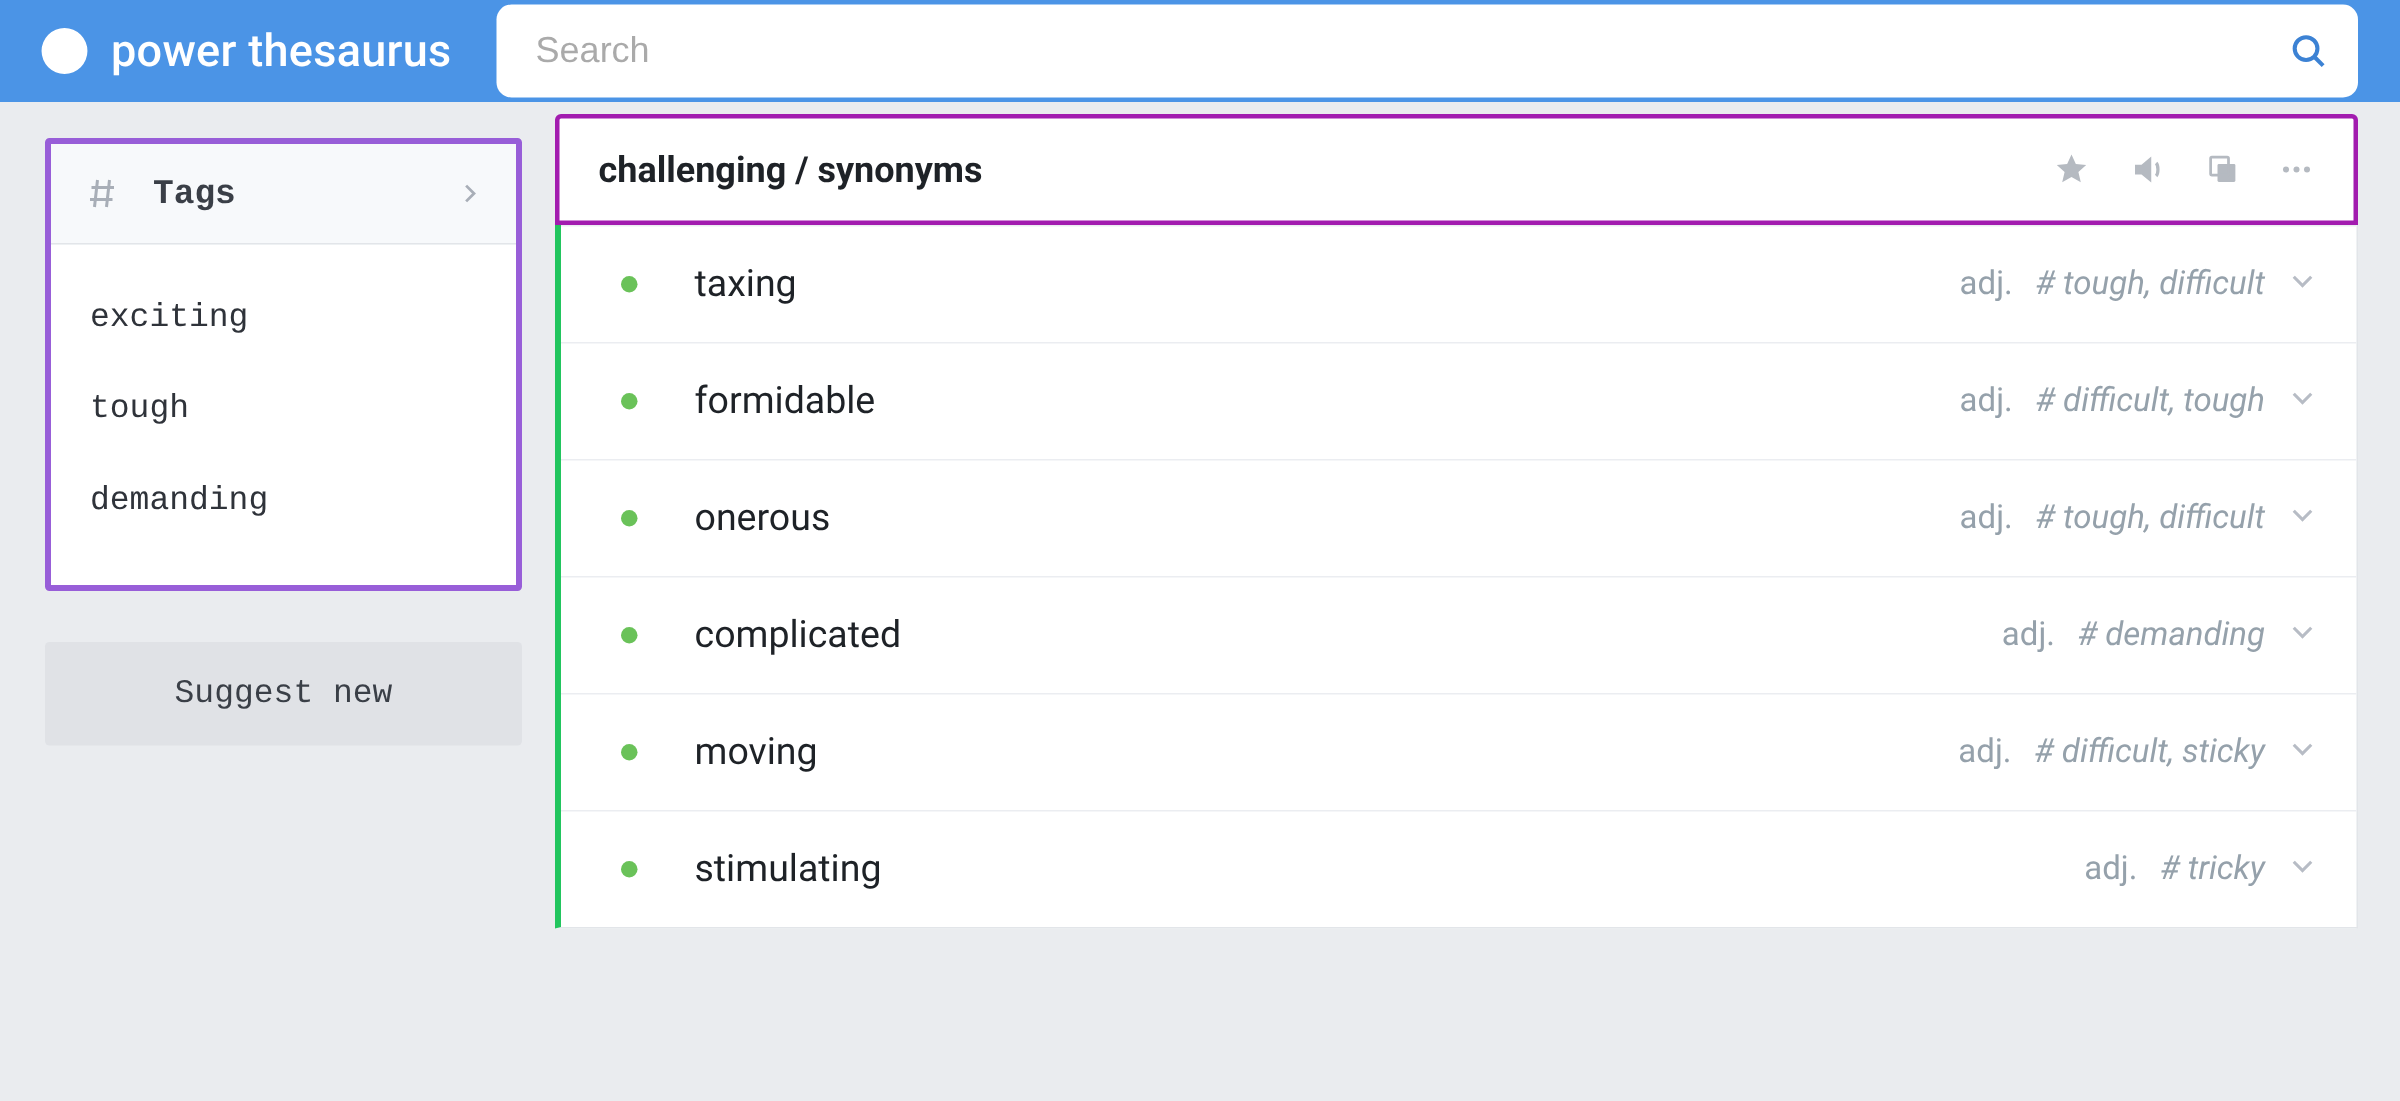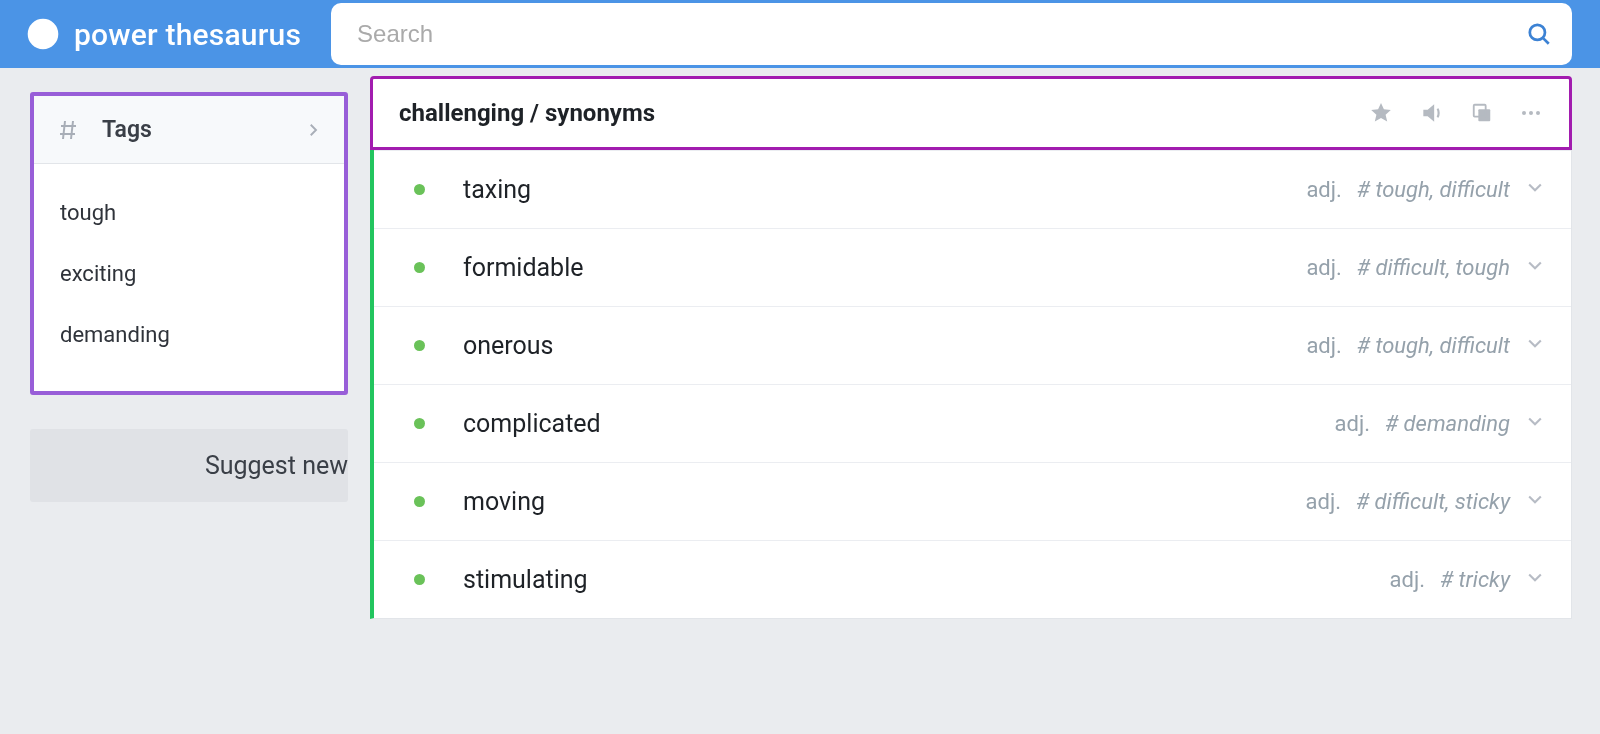--- a/index.html
+++ b/index.html
@@ -60,20 +60,21 @@
       display: flex;
       gap: 22px;
       padding: 0;
     }
     .sidebar {
       width: 348px;
       padding: 0 0 0 30px;
       display: flex;
       flex-direction: column;
       gap: 30px;
+      font-family: Liberation Mono, monospace;
     }
     .tags-card {
       margin-top: 24px;
       border: 4px solid #985ed8;
       border-radius: 3px;
       background: #fff;
       overflow: hidden;
     }
     .tags-head {
       display: flex;
@@ -87,23 +88,23 @@
     .chevron { color: #a8aeb7; }
     .tags-list { padding: 18px 0 26px; }
     .tag-item {
       padding: 18px 26px;
       font-size: 22px;
       color: #2f333a;
       cursor: pointer;
     }
     .suggest-btn {
       background: #e0e2e6;
-      text-align: right;
+      text-align: center;
       padding: 22px 0;
-      font-size: 25px;
+      font-size: 22px;
       color: #3a3f47;
       border-radius: 3px;
       cursor: pointer;
       margin-top: 4px;
     }
     
     .main {
       flex: 1;
       padding-right: 28px;
       padding-top: 8px;
@@ -202,22 +203,22 @@
           </svg>
         </span>
         <span class="tags-title">Tags</span>
         <span class="chevron">
           <svg width="18" height="18" viewBox="0 0 24 24" fill="none" stroke="currentColor" stroke-width="2.5">
               <polyline points="9 5 16 12 9 19"></polyline>
             </svg>
         </span>
       </div>
       <div class="tags-list">
+        <div class="tag-item">exciting</div>
         <div class="tag-item">tough</div>
-        <div class="tag-item">exciting</div>
         <div class="tag-item">demanding</div>
       </div>
     </div>
     <div class="suggest-btn">Suggest new</div>
   </div>
 
   <div class="main">
     <div class="title-row">
       <span class="title-text">challenging / synonyms</span>
       <div class="title-actions">

